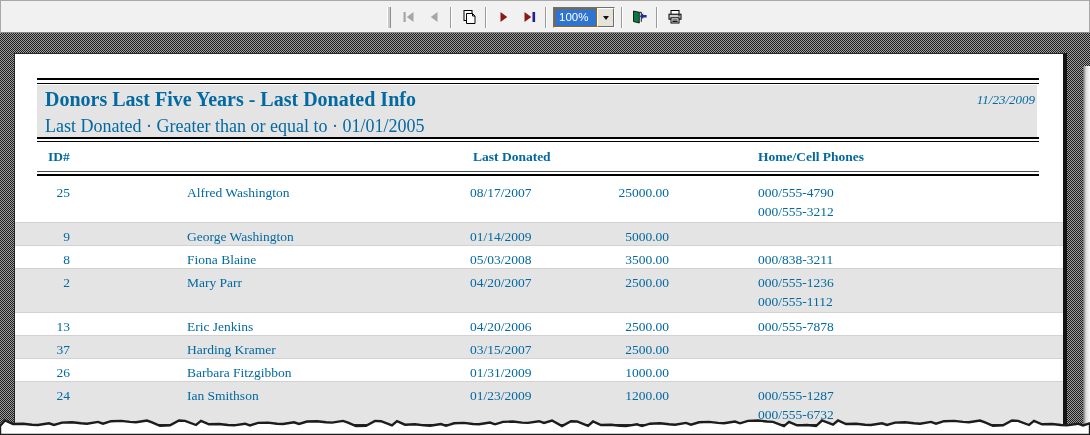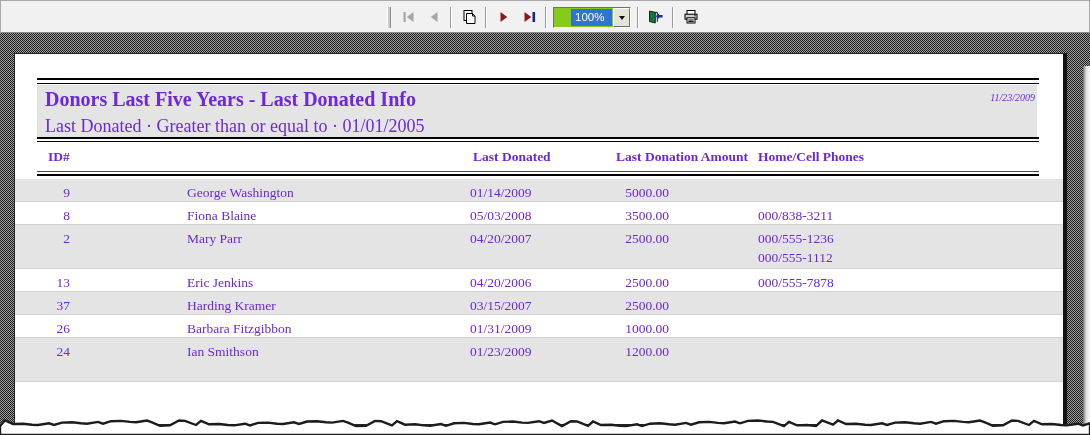--- a/index.html
+++ b/index.html
@@ -14,21 +14,21 @@
     background:#f1f1f1; border:1px solid #a8a8a8; border-bottom:1px solid #8a8a8a;
   }
   .tb-group { position:absolute; left:386px; top:4px; height:24px; display:flex; align-items:center; }
   .grip { width:4px; height:21px; margin-right:5px;
     background:linear-gradient(to right,#ffffff 0 1px,#c9c9c9 1px 3px,#8f8f8f 3px 4px); }
   .tbtn { width:25px; height:24px; border:none; background:transparent; display:flex;
     align-items:center; justify-content:center; padding:0; cursor:default; }
   .tsep { width:2px; height:21px; margin:0 4px;
     border-left:1px solid #9a9a9a; border-right:1px solid #ffffff; }
   .zoom-combo { display:flex; height:21px; margin:8px 2px; border:1px solid #707070;
-    border-right-color:#fdfdfd; border-bottom-color:#fdfdfd; background:#84cc16;padding-left:16px; }
+    border-right-color:#fdfdfd; border-bottom-color:#fdfdfd; background:#a16207; }
   .zoom-value { min-width:41px; height:17px; margin:1px; background:#2f74d0; color:#fff;
     font-family:"Liberation Sans","DejaVu Sans",sans-serif; font-size:11.5px;
     display:flex; align-items:center; padding:0 4px; }
   .zoom-drop { width:17px; height:19px; background:#e6e3da;
     border:1px solid; border-color:#ffffff #6d6d6d #6d6d6d #ffffff;
     display:flex; align-items:center; justify-content:center; }
   .zoom-drop .tri { width:0; height:0; border:3.5px solid transparent; border-top:4.5px solid #111; margin-top:4px; }
   
   .preview-bg {
     position:absolute; left:0; top:33px; width:1090px; height:397px;
@@ -38,30 +38,30 @@
       linear-gradient(45deg,#1e1e1e 25%,transparent 25%,transparent 75%,#1e1e1e 75%);
     background-size:2px 2px; background-position:0 0,1px 1px;
   }
   .right-strip { position:absolute; left:1083px; top:33px; width:7px; height:397px;
     background:linear-gradient(to right,#6f6f6f,#dcdcdc 45%,#fafafa); }
   .torn-edge { position:absolute; left:0; top:418px; width:1090px; height:17px; }
   
   .page {
     position:absolute; left:14px; top:20px; width:1053px; height:372px;
     background:#fff; border:1px solid #262626; border-right:4px solid #141414;
-    overflow:hidden; color:#6d28d9;
+    overflow:hidden; color:#0369a1;
   }
   .rule { position:absolute; left:22px; right:24px; background:#000; }
   .r1a { top:24px; height:2px; } .r1b { top:29px; height:1px; }
   .r2a { top:83px; height:2px; } .r2b { top:87px; height:1px; }
   .r3a { top:117px; height:1px; background:#4a4a4a; } .r3b { top:120px; height:2px; }
   .header-band { position:absolute; left:22px; right:26px; top:31px; height:52px;
     background:#e4e4e4; }
   .report-title { position:absolute; left:8px; top:3px; font-size:20px; font-weight:bold; }
-  .report-date { position:absolute; right:2px; top:7px; font-size:10px; font-style:italic; }
+  .report-date { position:absolute; right:2px; top:7px; font-size:13px; font-style:italic; }
   .report-criteria { position:absolute; left:8px; top:31px; font-size:18px; }
   .col-headers { position:absolute; left:0; top:95px; width:100%; height:20px;
     font-size:13.5px; font-weight:bold; }
   .col-headers span { position:absolute; top:0; white-space:nowrap; }
   .h-id { left:33px; } .h-name { left:172px; } .h-donated { left:458px; }
   .h-amount { left:601px; } .h-phones { left:743px; }
   .rows { position:absolute; left:0; top:125px; width:100%; bottom:0; }
   .row { position:relative; min-height:23px; padding-top:4px; border-bottom:1px solid #d2d2d2; }
   .row.tall { min-height:44px; }
   .row.shaded { background:#e4e4e4; }
@@ -163,28 +163,37 @@
         <div class="report-date">11/23/2009</div>
         <div class="report-criteria">Last Donated · Greater than or equal to · 01/01/2005</div>
       </div>
 
       <div class="rule r2a"></div>
       <div class="rule r2b"></div>
 
       <div class="col-headers">
         <span class="h-id">ID#</span>
         <span class="h-donated">Last Donated</span>
-        <span class="h-amount">Last Donation Amount</span>
         <span class="h-phones">Home/Cell Phones</span>
       </div>
 
       <div class="rule r3a"></div>
       <div class="rule r3b"></div>
 
       <div class="rows" id="rows">
+          <div class="row tall">
+      <span class="cell cell-id">25</span>
+      <span class="cell cell-name">Alfred Washington</span>
+      <span class="cell cell-date">08/17/2007</span>
+      <span class="cell cell-amount">25000.00</span>
+      <span class="cell cell-phones">
+              <div>000/555-4790</div>
+              <div>000/555-3212</div>
+            </span>
+    </div>
           <div class="row shaded">
       <span class="cell cell-id">9</span>
       <span class="cell cell-name">George Washington</span>
       <span class="cell cell-date">01/14/2009</span>
       <span class="cell cell-amount">5000.00</span>
       <span class="cell cell-phones"></span>
     </div>
           <div class="row">
       <span class="cell cell-id">8</span>
       <span class="cell cell-name">Fiona Blaine</span>
@@ -225,20 +234,24 @@
       <span class="cell cell-name">Barbara Fitzgibbon</span>
       <span class="cell cell-date">01/31/2009</span>
       <span class="cell cell-amount">1000.00</span>
       <span class="cell cell-phones"></span>
     </div>
           <div class="row shaded tall">
       <span class="cell cell-id">24</span>
       <span class="cell cell-name">Ian Smithson</span>
       <span class="cell cell-date">01/23/2009</span>
       <span class="cell cell-amount">1200.00</span>
+      <span class="cell cell-phones">
+              <div>000/555-1287</div>
+              <div>000/555-6732</div>
+            </span>
     </div>
         </div>
     </div>
 
     <div class="right-strip"></div>
   </div>
 
   <svg class="torn-edge" viewBox="0 0 1090 17" preserveAspectRatio="none">
     <path id="torn-path" d="M0 8 L5 2.5 L13 6.0 L23 5.7 L32 6.7 L38 7.0 L49 5.3 L54 7.0 L62 4.6 L72 4.3 L81 5.3 L87 5.7 L98 3.9 L103 5.7 L111 3.2 L121 2.9 L130 3.9 L136 4.3 L147 2.5 L152 4.3 L160 7.8 L170 7.4 L179 2.5 L185 2.9 L196 7.0 L201 2.9 L209 6.3 L219 6.0 L228 7.0 L234 7.4 L245 5.7 L250 7.4 L258 4.9 L268 4.6 L277 5.7 L283 6.0 L294 4.3 L299 6.0 L307 3.5 L317 3.2 L326 4.3 L332 4.6 L343 2.9 L348 4.6 L356 8.1 L366 7.8 L375 2.9 L381 3.2 L392 7.4 L397 3.2 L405 6.7 L415 6.3 L424 7.4 L430 7.8 L441 6.0 L446 7.8 L454 5.3 L464 4.9 L473 6.0 L479 6.3 L490 4.6 L495 6.3 L503 3.9 L513 3.5 L522 4.6 L528 4.9 L539 3.2 L544 4.9 L552 2.5 L562 8.1 L571 3.2 L577 3.5 L588 7.8 L593 3.5 L601 7.0 L611 6.7 L620 7.8 L626 8.1 L637 6.3 L642 8.1 L650 5.7 L660 5.3 L669 6.3 L675 6.7 L686 4.9 L691 6.7 L699 4.3 L709 3.9 L718 4.9 L724 5.3 L735 3.5 L740 5.3 L748 2.9 L758 2.5 L767 3.5 L773 3.9 L784 8.1 L789 3.9 L797 7.4 L807 7.0 L816 8.1 L822 2.5 L833 6.7 L838 2.5 L846 6.0 L856 5.7 L865 6.7 L871 7.0 L882 5.3 L887 7.0 L895 4.6 L905 4.3 L914 5.3 L920 5.7 L931 3.9 L936 5.7 L944 3.2 L954 2.9 L963 3.9 L969 4.3 L980 2.5 L985 4.3 L993 7.8 L1003 7.4 L1012 2.5 L1018 2.9 L1029 7.0 L1034 2.9 L1042 6.3 L1052 6.0 L1061 7.0 L1067 7.4 L1078 5.7 L1083 7.4 L1091 4.9 L1090 8 L1090 17 L0 17 Z" fill="#ffffff" stroke="#1c1c1c" stroke-width="2.4"></path>
   </svg>

